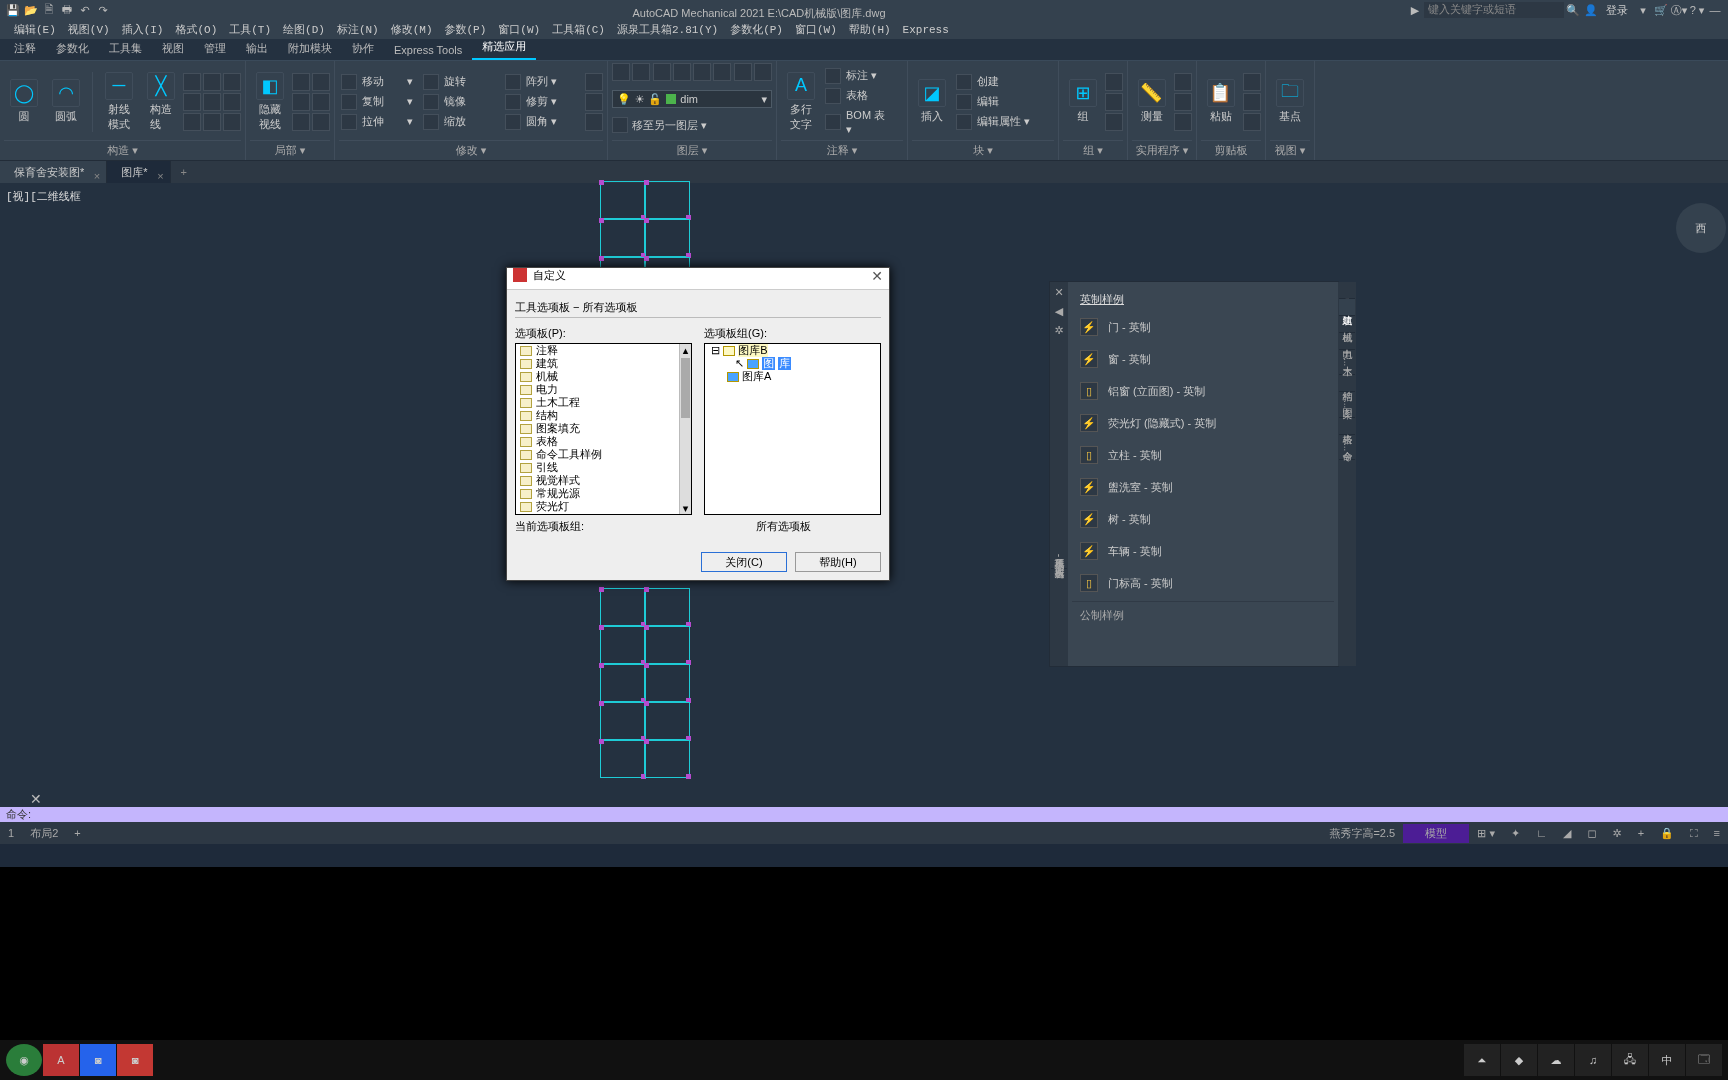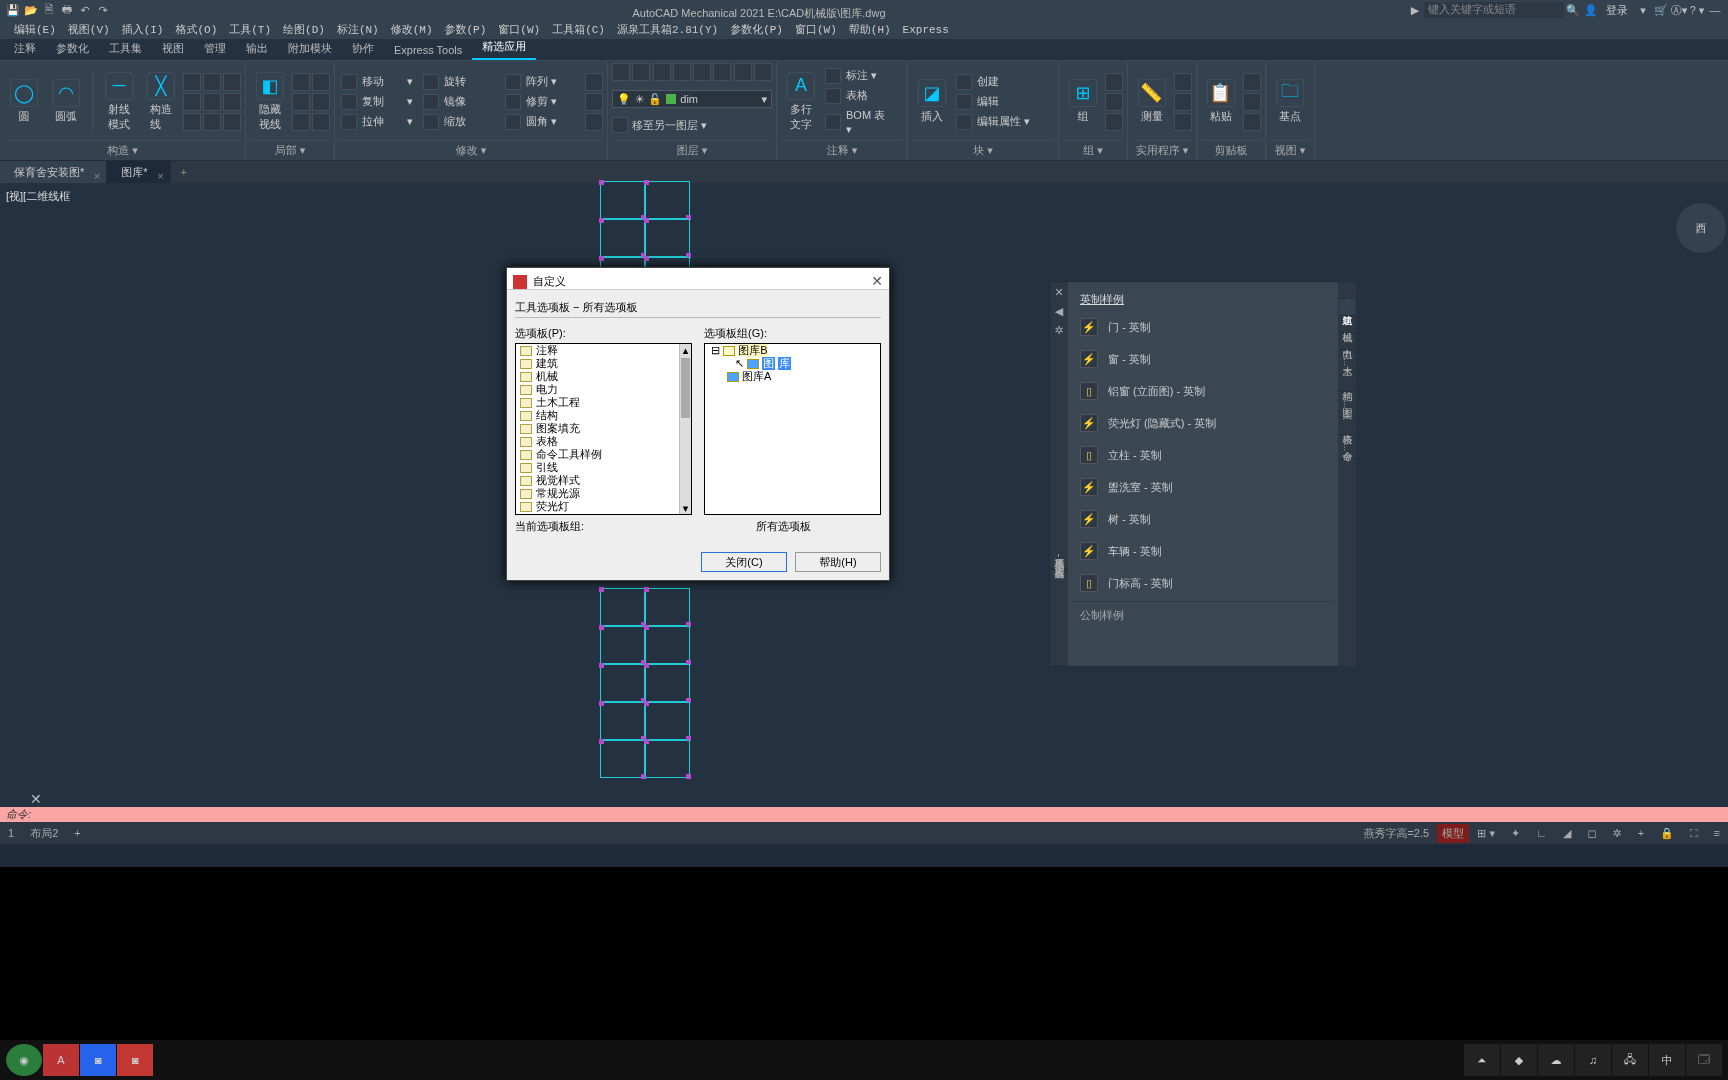--- a/index.html
+++ b/index.html
@@ -20,32 +20,32 @@
   .bigbtn { display: flex; flex-direction: column; align-items: center; gap: 2px; padding: 2px 6px; color: #ccc; }
   .bigbtn .glyph { width: 28px; height: 28px; display: flex; align-items: center; justify-content: center; font-size: 18px; color: #00c8ff; border: 1px solid #404d5b; border-radius: 2px; }
   .gridbtns { display: grid; grid-template-columns: repeat(3, 18px); grid-auto-rows: 18px; gap: 2px; }
   .gridbtns div { background: #2d3844; border: 1px solid #444f5b; }
   .doctabs { height: 22px; background: #2d3844; display: flex; align-items: center; }
   .doctabs .tab { padding: 0 22px 0 14px; position: relative; background: #34414e; border-right: 1px solid #222c38; line-height: 22px;}
   .doctabs .tab.active { background: #1e2a3a; }
   .doctabs .tab .x { position: absolute; right: 6px; top: 4px; color: #888; }
   .canvas { position: relative; height: 636px; background: #243140; }
   .vc { position: absolute; right: 2px; top: 20px; width: 50px; height: 50px; border-radius: 50%; background: #34414e; display:flex; align-items:center; justify-content:center; color:#ccc; }
-  .label { position: absolute; top: 6px; left: 6px; color: #ddd; }
+  .label { position: absolute; top: 6px; left: 6px; color: #ddd; font-family: Liberation Mono, monospace; }
   .watermark { position: absolute; left: 36px; bottom: 60px; font-size: 40px; font-weight:600; color: #3399cc; }
   .crossx { position: absolute; bottom: 12px; left: 30px; color: #bbb; font-size: 14px; }
   .taskbar { position: absolute; bottom: 0; left: 0; right: 0; height: 40px; background: #111; display:flex; align-items:center; gap:1px; padding: 0 6px;}
   .taskbar .tbic { width: 36px; height: 32px; background: #222; display:flex; align-items:center; justify-content:center; color:#ccc;}
   .blankfill { position:absolute; bottom:40px; left:0; right:0; height:173px; background:#000; }
-  .cmd { position:absolute; left:0; right:0; bottom: 257px; height: 16px; background: #fca5a5; color:#333; padding: 0 6px; font-style: italic;}
+  .cmd { position:absolute; left:0; right:0; bottom: 257px; height: 16px; background: #c4b5fd; color:#333; padding: 0 6px;}
   .modelfoot { position:absolute; bottom:236px; left:0; right:0; height:22px; background:#2d3844; display:flex; align-items:center; color:#aaa;}
   .modelfoot span { padding: 2px 8px; }
   
   .dlg { position:absolute; left:506px; top:267px; width:384px; background:#eee; border:1px solid #444; box-shadow:0 0 10px #000; color:#000;}
-  .dlg .tb { height:22px; background:#fff; display:flex; align-items:flex-end; padding:0 6px; border-bottom:1px solid #ccc;}
+  .dlg .tb { height:22px; background:#fff; display:flex; align-items:flex-start; padding:0 6px; border-bottom:1px solid #ccc;}
   .dlg .tb .icon { width:14px; height:14px; background:#c33; margin-right:6px; display:inline-block; }
   .dlg .tb .ttl { flex:1; font-weight:500;}
   .dlg .tb .x { cursor:pointer; font-size:14px; color:#555;}
   .dlg .body { padding: 10px 8px; }
   .dlg .lists { display:flex; gap:12px; }
   .dlg .col { flex:1; }
   .dlg label { display:block; margin-bottom:2px; }
   .dlg .lb { height:172px; border:1.5px solid #000; background:#fff; overflow:hidden; position:relative;}
   .dlg .lb .scrlbar { position:absolute; right:0; top:0; bottom:0; width:12px; background:#ddd; border-left:1px solid #bbb;}
   .dlg .lb .scrlbar .thumb { position:absolute; left:1px; right:1px; top:14px; height:60px; background:#aaa; }
@@ -591,21 +591,21 @@
 </div>
 
 <div class="cmd"><span>命令:</span></div>
 
 <div class="modelfoot">
   <span>1</span>
   <span>布局2</span>
   <span>+</span>
   <span class="spacer" style="flex:1"></span>
   <span>燕秀字高=2.5</span>
-  <span style="background:#7f1d1d;padding:2px 5px">模型</span>
+  <span style="background:#4c1d95;padding:2px 22px">模型</span>
   <span>⊞ ▾</span>
   <span>✦</span>
   <span>∟</span>
   <span>◢</span>
   <span>◻</span>
   <span>✲</span>
   <span>+</span>
   <span>🔒</span>
   <span>⛶</span>
   <span>≡</span>

